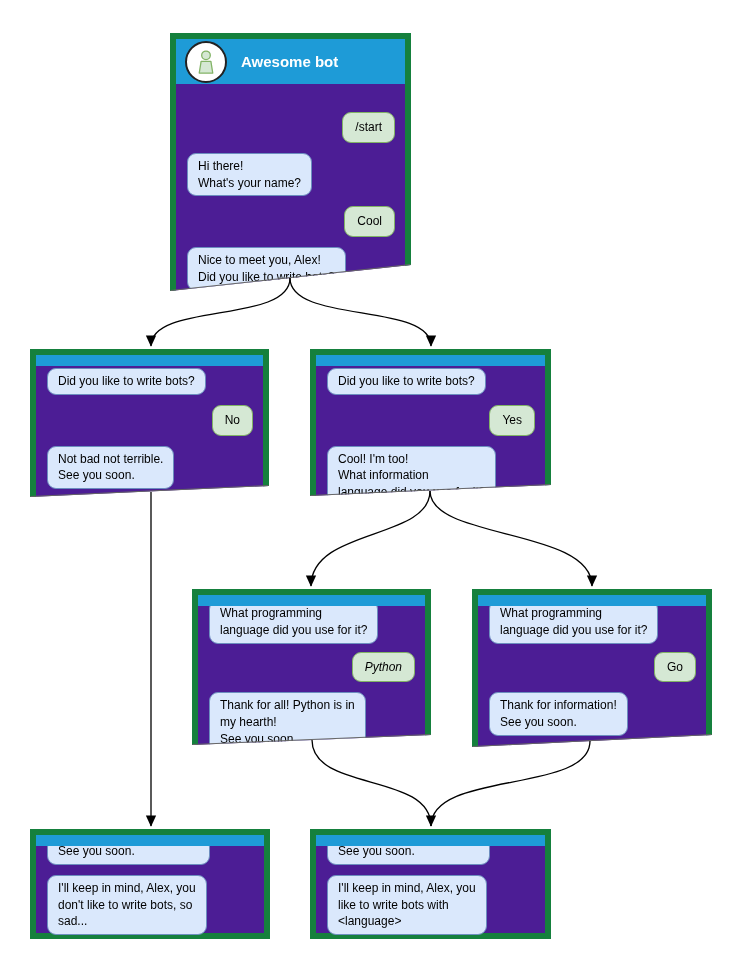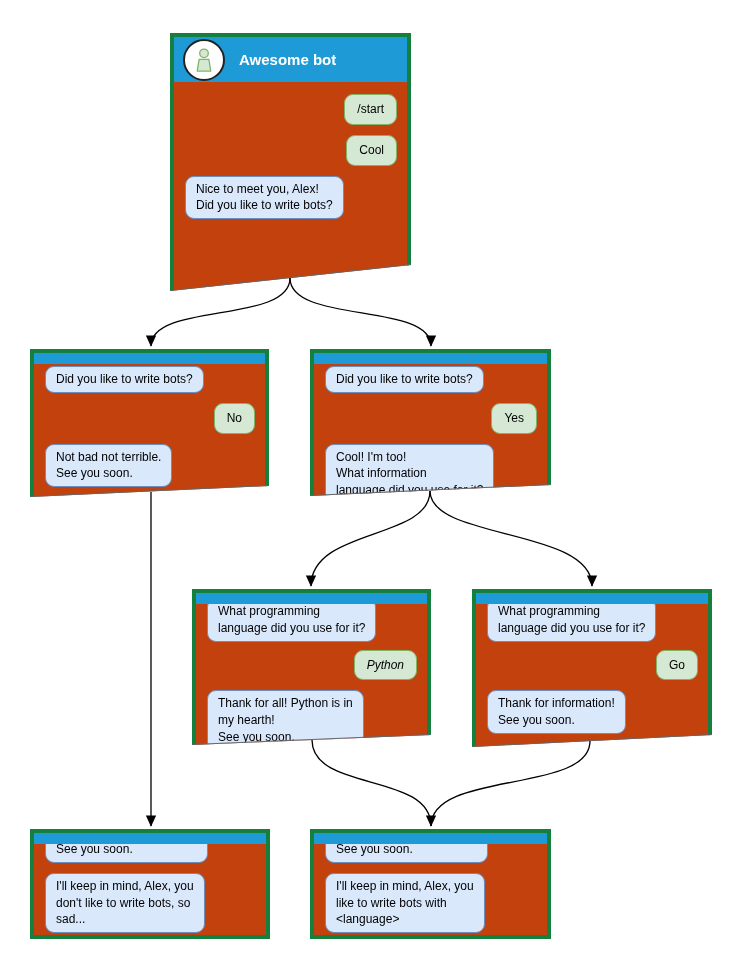--- a/index.html
+++ b/index.html
@@ -6,22 +6,22 @@
   .canvas{
     position:relative;
     width:743px;height:971px;
     background:#ffffff;
     font-family:"Liberation Sans", sans-serif;
     overflow:hidden;
   }
   
   .window{
     position:absolute;
-    background:#c2410c;
-    border:4px solid #15803d;
+    background:#4c1d95;
+    border:6px solid #15803d;
     box-sizing:border-box;
     z-index:1;
   }
   .window.slant{
     clip-path:polygon(0 0, 100% 0, 100% calc(100% - var(--cut)), 0 100%);
     border-bottom:none;
   }
   .titlebar{
     background:#1E9BD7;
     width:100%;
@@ -71,21 +71,21 @@
     align-self:flex-start;
   }
   .bubble.user{
     background:#D5E8D4;
     border:1px solid #82B366;
     align-self:flex-end;
     text-align:center;
     min-width:36px;
     padding:6px 12px;
   }
-  .pad-main{padding-top:12px;}
+  .pad-main{padding-top:28px;}
   .pad-branch{padding-top:2px;}
   .clip6{margin-top:-6px;}
   .clip8{margin-top:-8px;}
   .w163{width:163px;}
   
   .overlay{
     position:absolute;
     left:0;top:0;
     z-index:5;
     pointer-events:none;
@@ -103,20 +103,22 @@
       <div class="avatar">
         <svg width="28" height="28" viewBox="0 0 24 24">
           <circle cx="12" cy="6.3" r="3.7" fill="#D5E8D4" stroke="#82B366" stroke-width="1.1"></circle>
           <path d="M7.8 11.4 L16.2 11.4 L17.8 21.5 L6.2 21.5 Z" fill="#D5E8D4" stroke="#82B366" stroke-width="1.1" stroke-linejoin="round"></path>
         </svg>
       </div>
       <span class="title">Awesome bot</span>
     </div>
     <div class="body pad-main">
       <div class="bubble user">/start</div>
+      <div class="bubble bot">Hi there!
+What's your name?</div>
       <div class="bubble user">Cool</div>
       <div class="bubble bot">Nice to meet you, Alex!
 Did you like to write bots?</div>
     </div>
   </div>
 
   <div class="window slant" style="left:30px;top:349px;width:239px;height:148px;--cut:11px;">
     <div class="titlebar thin"></div>
     <div class="body pad-branch">
       <div class="bubble bot">Did you like to write bots?</div>

